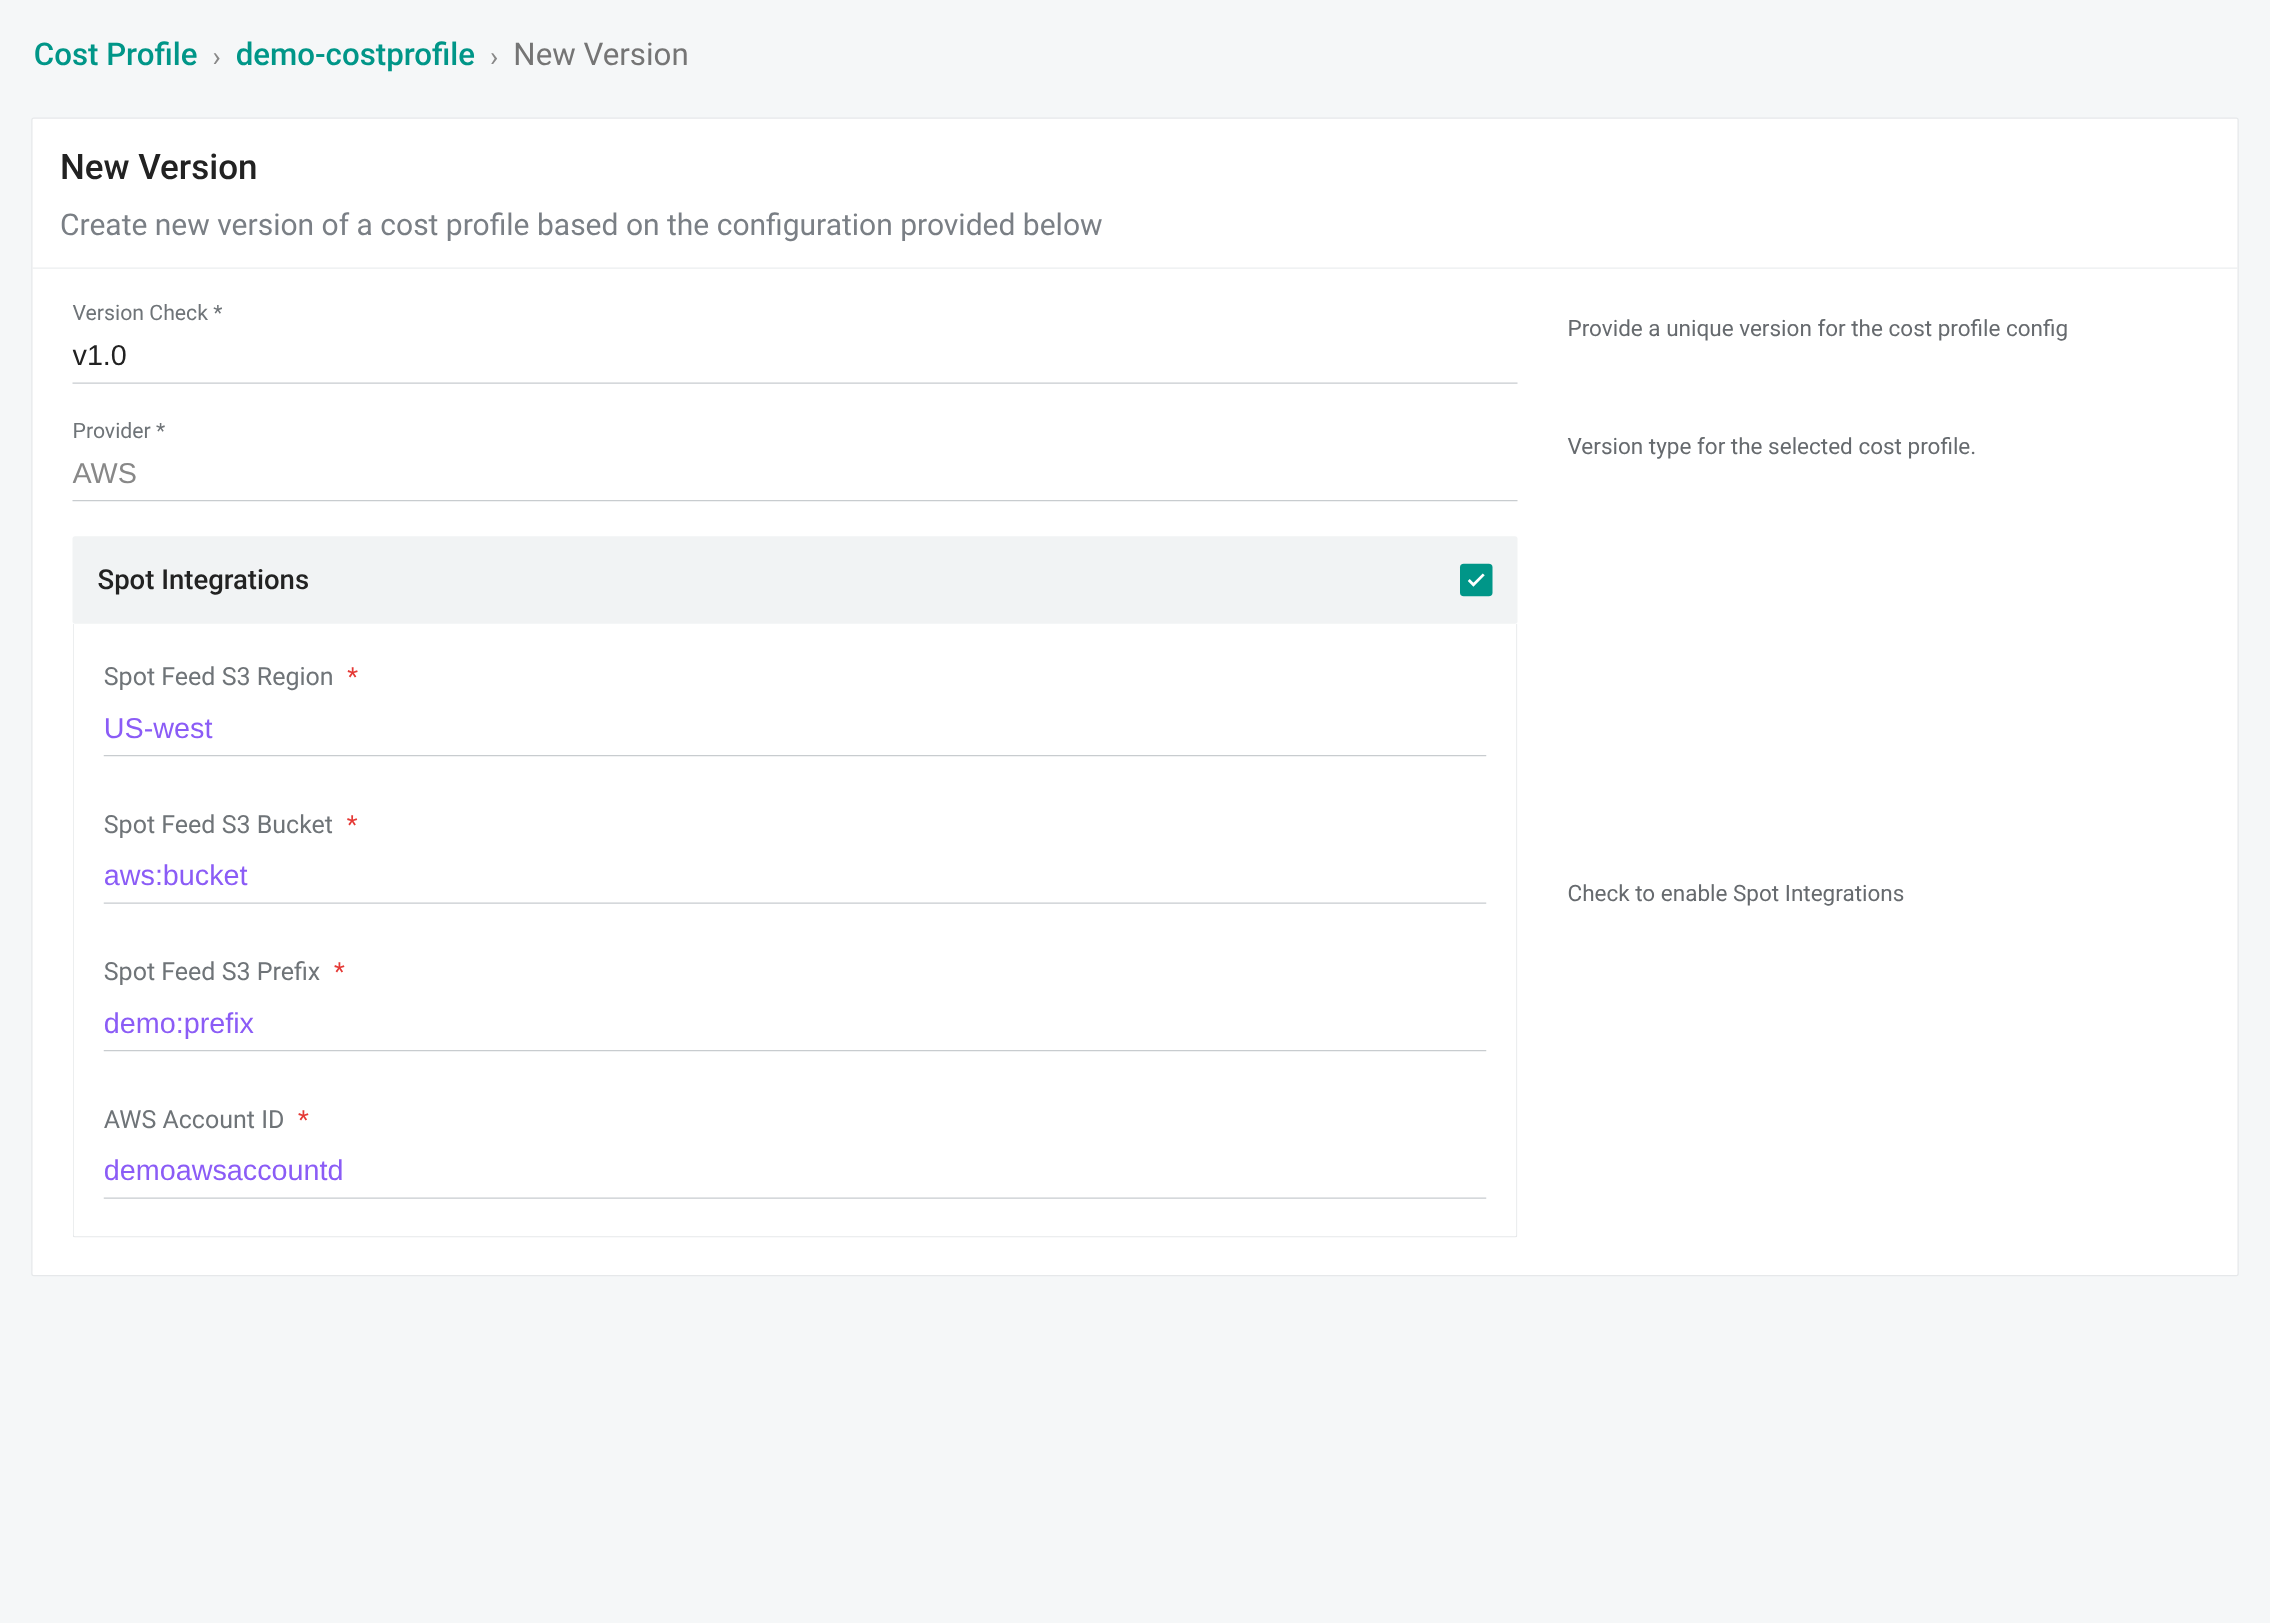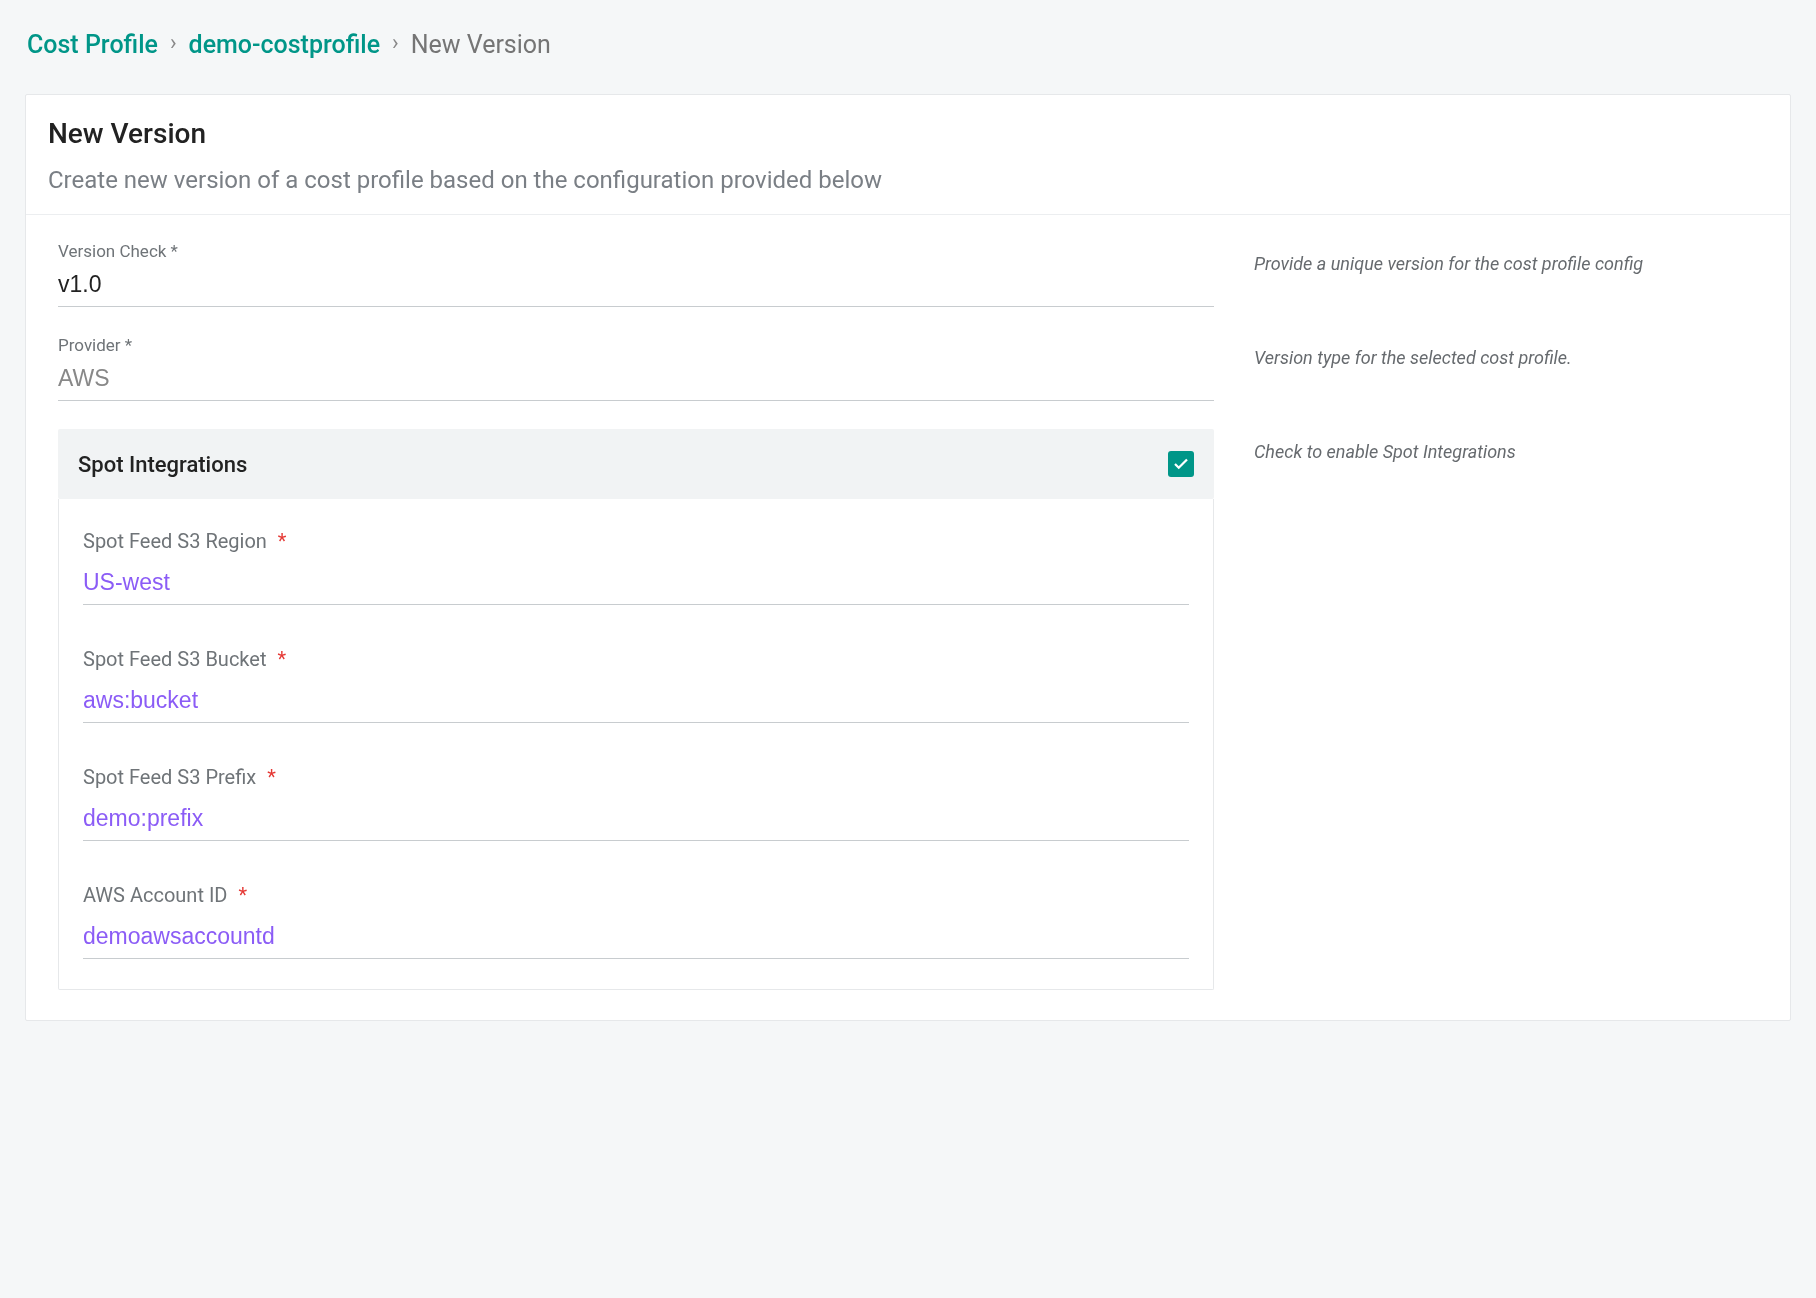--- a/index.html
+++ b/index.html
@@ -8,21 +8,21 @@
     padding: 0;
   }
   body {
     font-family: -apple-system, BlinkMacSystemFont, "Segoe UI", Roboto, "Helvetica Neue", Arial, sans-serif;
     background: #f5f7f8;
     padding: 30px 25px;
     color: #333;
   }
   .breadcrumb {
     display: flex;
-    align-items: flex-start;
+    align-items: flex-end;
     gap: 12px;
     font-size: 25px;
     margin-bottom: 35px;
     padding-left: 2px;
   }
   .breadcrumb-link {
     color: #009688;
     cursor: pointer;
     font-weight: 500;
   }
@@ -64,21 +64,20 @@
   }
   .form-left {
     flex: 0 0 68%;
   }
   .form-right {
     flex: 1;
     padding-top: 12px;
   }
   .help-text {
     font-size: 18px;
-    font-style: italic;
     color: #666a6e;
   }
   .field-label {
     font-size: 17px;
     color: #6f7478;
     margin-bottom: 4px;
     display: block;
   }
   .text-input {
     width: 100%;
@@ -188,21 +187,21 @@
     <div class="form-row">
       <div class="form-left">
         <label class="field-label">Provider *</label>
         <input class="text-input disabled" type="text" readonly="" value="AWS" style="">
       </div>
       <div class="form-right">
         <span class="help-text">Version type for the selected cost profile.</span>
       </div>
     </div>
 
-    <div class="form-row" style="margin-bottom:0;">
+    <div class="form-row" style="margin-bottom:0;align-items:center;">
       <div class="form-left" style="flex:0 0 68%;">
         <div class="toggle-section">
           <span class="toggle-label">Spot Integrations</span>
           <div class="checkbox">
             <svg viewBox="0 0 24 24">
                 <polyline points="4 12 9 17 20 6"></polyline>
               </svg>
           </div>
         </div>
 

